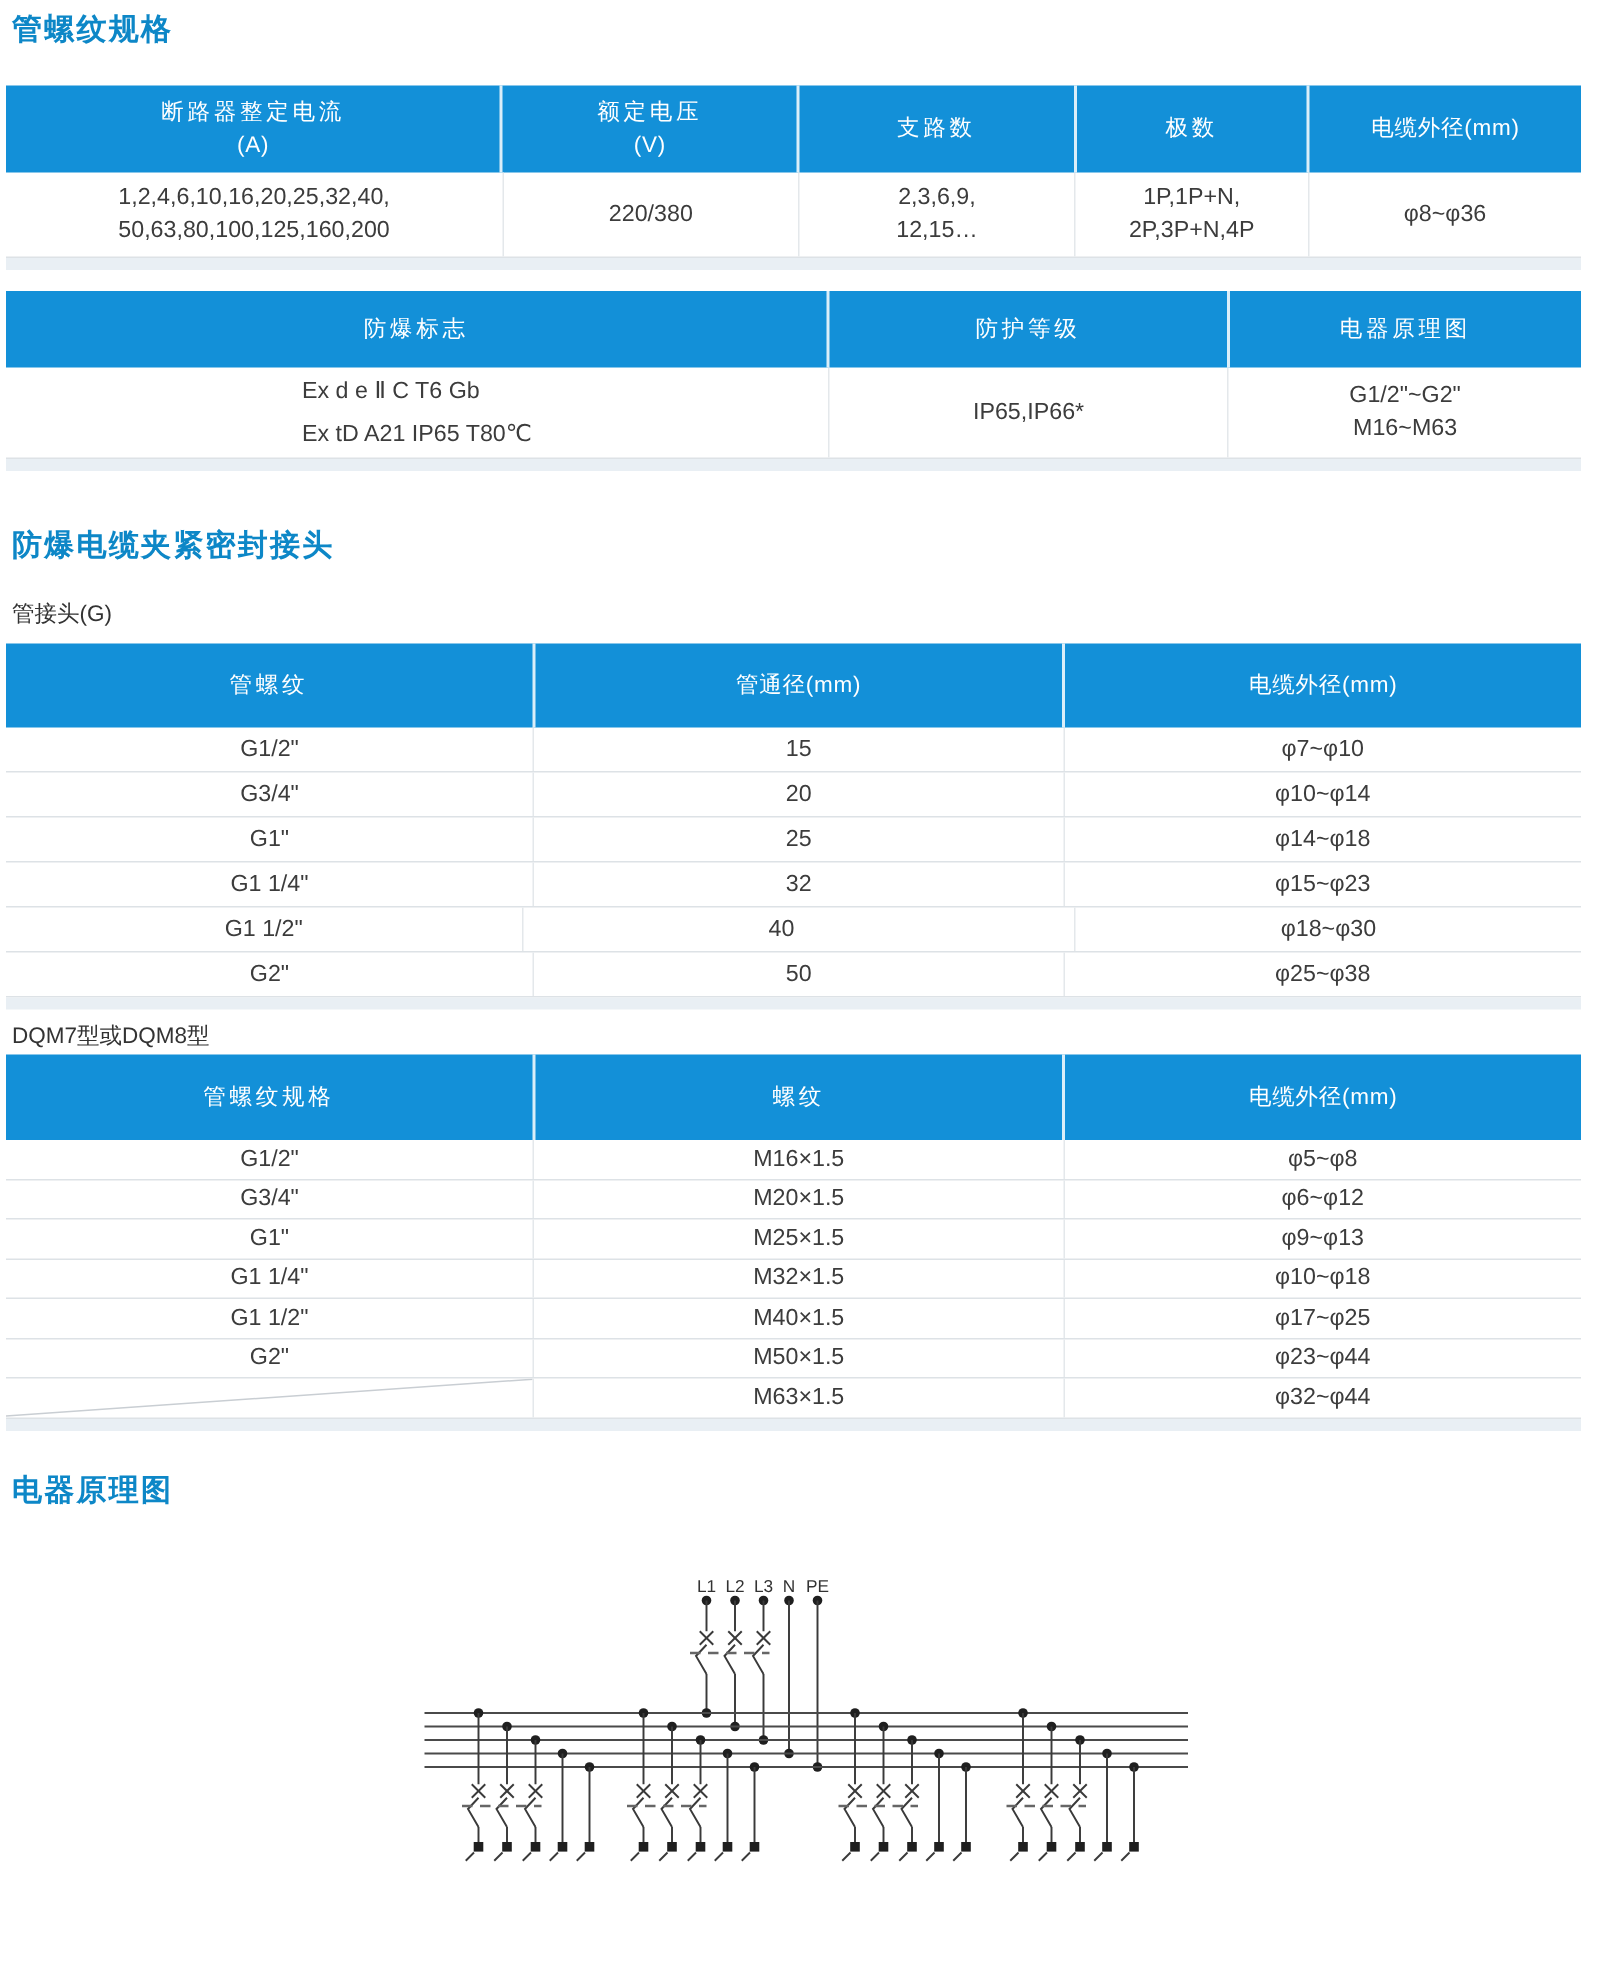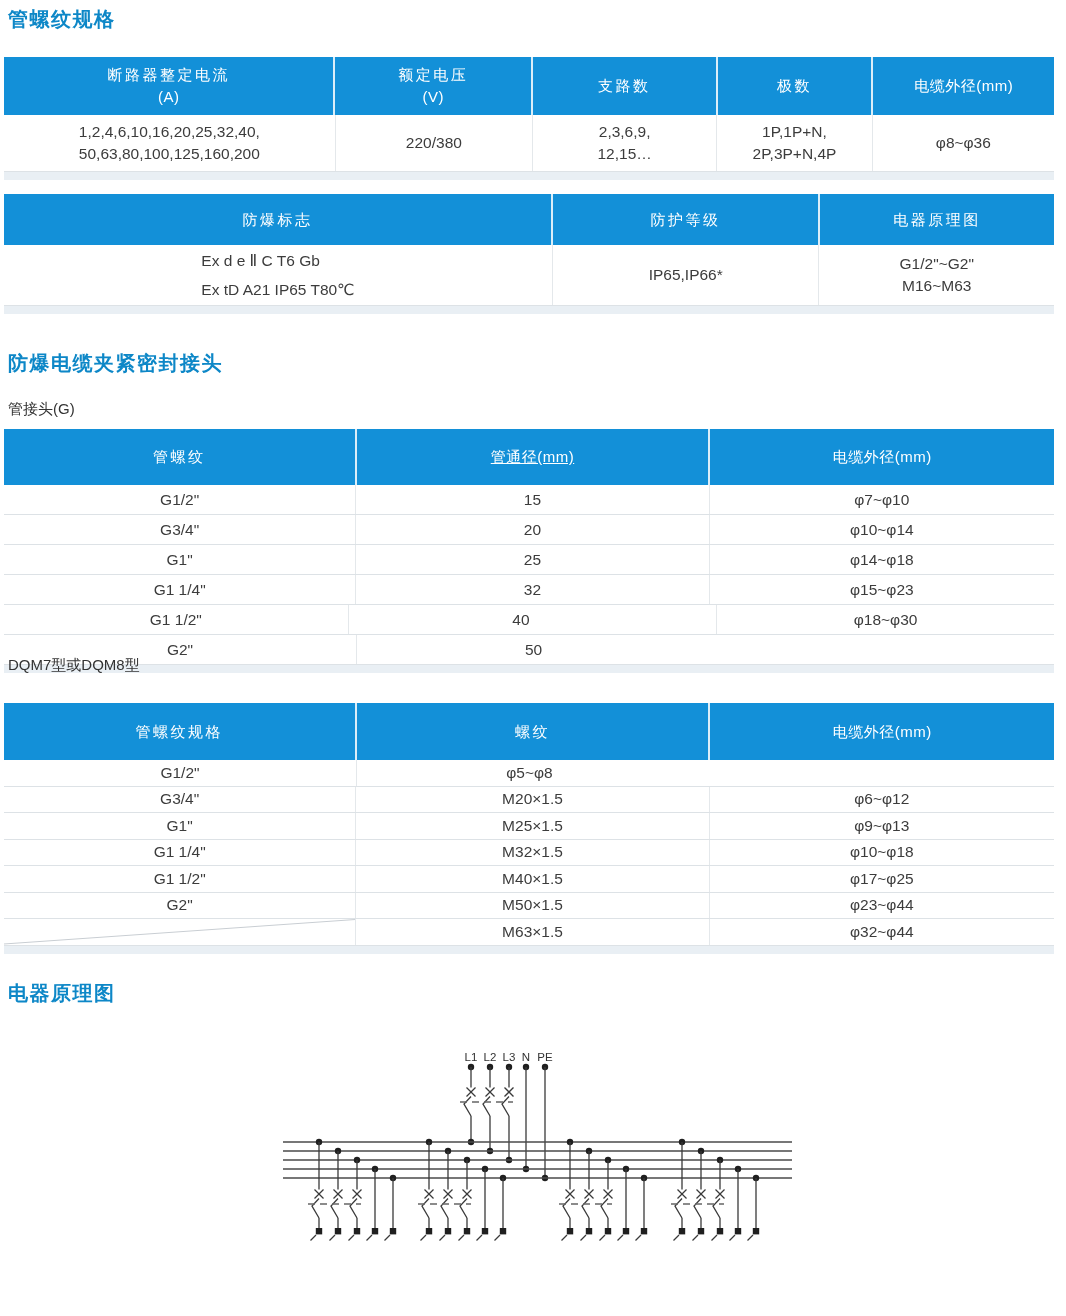--- a/index.html
+++ b/index.html
@@ -109,21 +109,21 @@
   </div>
 
   <div class="sec-title" style="top:350px;">防爆电缆夹紧密封接头</div>
   <div class="sub-label" style="top:400px;">管接头(G)</div>
 
   <div class="tbl" style="top:429px;">
     <div class="thead" style="height:56px;">
       <div class="th" style="width:352px;">
           <div>管螺纹</div>
         </div>
-      <div class="th" style="width:353px;text-decoration:underline;">
+      <div class="th" style="width:353px;">
           <div class="en">管通径(mm)</div>
         </div>
       <div class="th" style="width:345px;">
           <div class="en">电缆外径(mm)</div>
         </div>
     </div>
     <div class="tr" style="height:29px;">
       <div class="td" style="width:352px;">G1/2"</div>
       <div class="td" style="width:353px;">15</div>
       <div class="td" style="width:345px;">φ7~φ10</div>
@@ -144,40 +144,42 @@
       <div class="td" style="width:345px;">φ15~φ23</div>
     </div>
     <div class="tr" style="height:29px;">
       <div class="td" style="width:352px;">G1 1/2"</div>
       <div class="td" style="width:353px;">40</div>
       <div class="td" style="width:345px;margin-left:23px;">φ18~φ30</div>
     </div>
     <div class="tr" style="height:29px;">
       <div class="td" style="width:352px;">G2"</div>
       <div class="td" style="width:353px;">50</div>
+      <div class="td" style="width:345px;">φ25~φ38</div>
     </div>
     <div class="band"></div>
   </div>
 
-  <div class="sub-label" style="top:656px;">DQM7型或DQM8型</div>
+  <div class="sub-label" style="top:681px;">DQM7型或DQM8型</div>
 
   <div class="tbl" style="top:703px;">
     <div class="thead" style="height:57px;">
       <div class="th" style="width:352px;">
           <div>管螺纹规格</div>
         </div>
       <div class="th" style="width:353px;">
           <div>螺纹</div>
         </div>
       <div class="th" style="width:345px;">
           <div class="en">电缆外径(mm)</div>
         </div>
     </div>
     <div class="tr" style="height:25.5px;">
       <div class="td" style="width:352px;">G1/2"</div>
+      <div class="td" style="width:353px;">M16×1.5</div>
       <div class="td" style="width:345px;">φ5~φ8</div>
     </div>
     <div class="tr" style="height:25.5px;">
       <div class="td" style="width:352px;">G3/4"</div>
       <div class="td" style="width:353px;">M20×1.5</div>
       <div class="td" style="width:345px;">φ6~φ12</div>
     </div>
     <div class="tr" style="height:25.5px;">
       <div class="td" style="width:352px;">G1"</div>
       <div class="td" style="width:353px;">M25×1.5</div>

